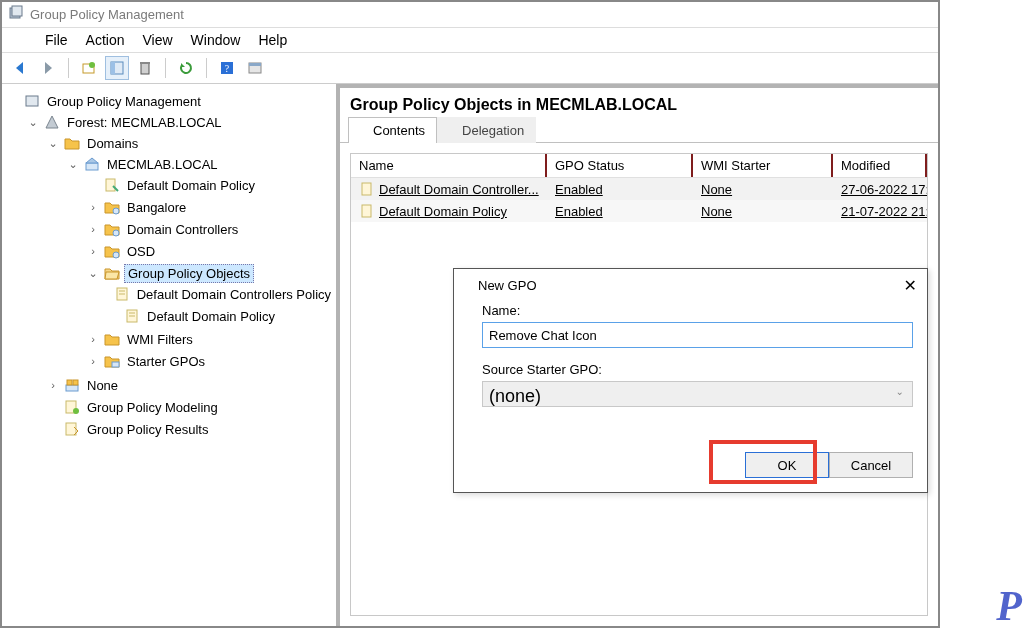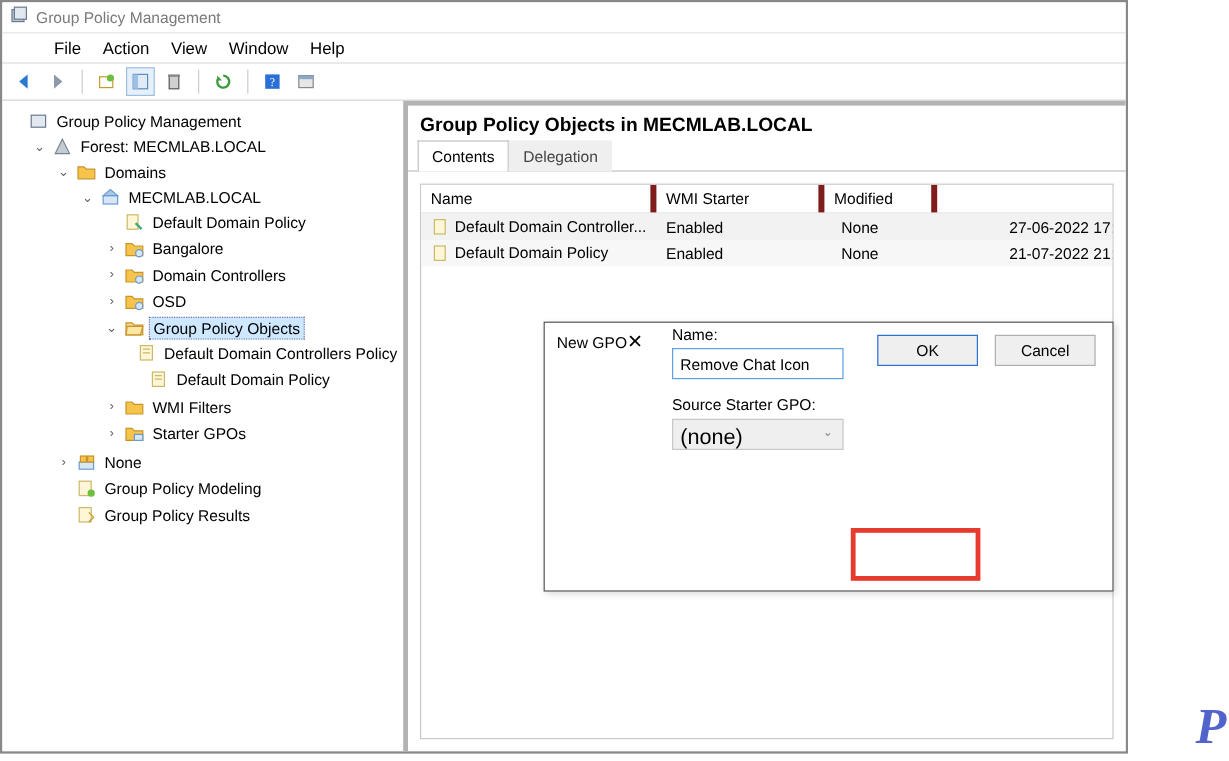--- a/index.html
+++ b/index.html
@@ -135,21 +135,21 @@
     font-weight: bold;
     padding: 8px 10px 2px 10px;
     border-bottom: 0;
   }
   .tabs {
     display: flex;
     border-bottom: 1px solid #c0c0c0;
     padding-left: 8px;
   }
   .tab {
-    padding: 5px 11px 5px 11px;
+    padding: 5px 11px 5px 24px;
     font-size: 13px;
     color: #444;
     border: 1px solid transparent;
     border-bottom: none;
     position: relative;
     top: 1px;
     background: #efefef;
     cursor: default;
   }
   .tab.active {
@@ -166,58 +166,61 @@
     overflow: hidden;
   }
   .gridhead {
     display: flex;
     background: #fff;
     border-bottom: 1px solid #e0e0e0;
     font-size: 13px;
   }
   .gh {
     padding: 4px 8px;
-    border-right: 5px solid #7f1d1d;
+    border-right: 2px solid #7f1d1d;
   }
   .grow {
     display: flex;
     align-items: center;
     font-size: 13px;
     height: 22px;
   }
   .grow:nth-child(odd){ background:#f7f7f7; }
   .grow.striped { background: #f2f2f2; }
   .gc {
     padding: 2px 8px;
     white-space: nowrap;
     overflow: hidden;
     text-overflow: ellipsis;
     display:flex;
-    align-items:flex-start;
+    align-items:flex-end;
     gap:4px;
+    text-decoration:underline;
   }
 
   
   .c-name { width: 196px; }
   .c-status { width: 146px; }
   .c-wmi { width: 140px; }
   .c-mod { width: 94px; }
 
   
   .modal {
     position: absolute;
     left: 453px;
     top: 268px;
     width: 475px;
     height: 225px;
     background: #fff;
     border: 1px solid #555;
     box-shadow: 2px 2px 6px rgba(0,0,0,0.15);
     display: flex;
+    flex-direction: column;
     font-size: 13px;
+    padding-left: 14px;
   }
   .mtitle {
     display: flex;
     align-items: center;
     justify-content: space-between;
     height: 32px;
     padding: 0 10px;
   }
   .mclose { font-size: 16px; cursor: default; }
   .mbody {
@@ -250,21 +253,20 @@
   .mselect::after {
     content: "⌄";
     position: absolute;
     right: 8px;
     top: 4px;
     color: #888;
     font-size: 10px;
   }
   .mbuttons {
     display: flex;
-    gap: 14px;
     justify-content: flex-end;
     padding: 10px 14px 14px;
   }
   .mbtn {
     min-width: 84px;
     height: 26px;
     border: 1px solid #b0b0b0;
     background: #efefef;
     display: flex;
     align-items: center;
@@ -579,20 +581,21 @@
 
     <div class="rightpane">
       <div class="rp-heading">Group Policy Objects in MECMLAB.LOCAL</div>
       <div class="tabs">
         <div class="tab active">Contents</div>
         <div class="tab">Delegation</div>
       </div>
       <div class="grid">
         <div class="gridhead">
           <div class="gh c-name">Name</div>
+          <div class="gh c-status">GPO Status</div>
           <div class="gh c-wmi">WMI Starter</div>
           <div class="gh c-mod">Modified</div>
         </div>
         <div class="grow striped">
           <div class="gc c-name">
               <span class="ticon">
                 <svg width="14" height="14">
                   <rect x="2" y="1" width="9" height="12" fill="#fff6d8" stroke="#c9b96a"></rect>
                 </svg>
               </span>

